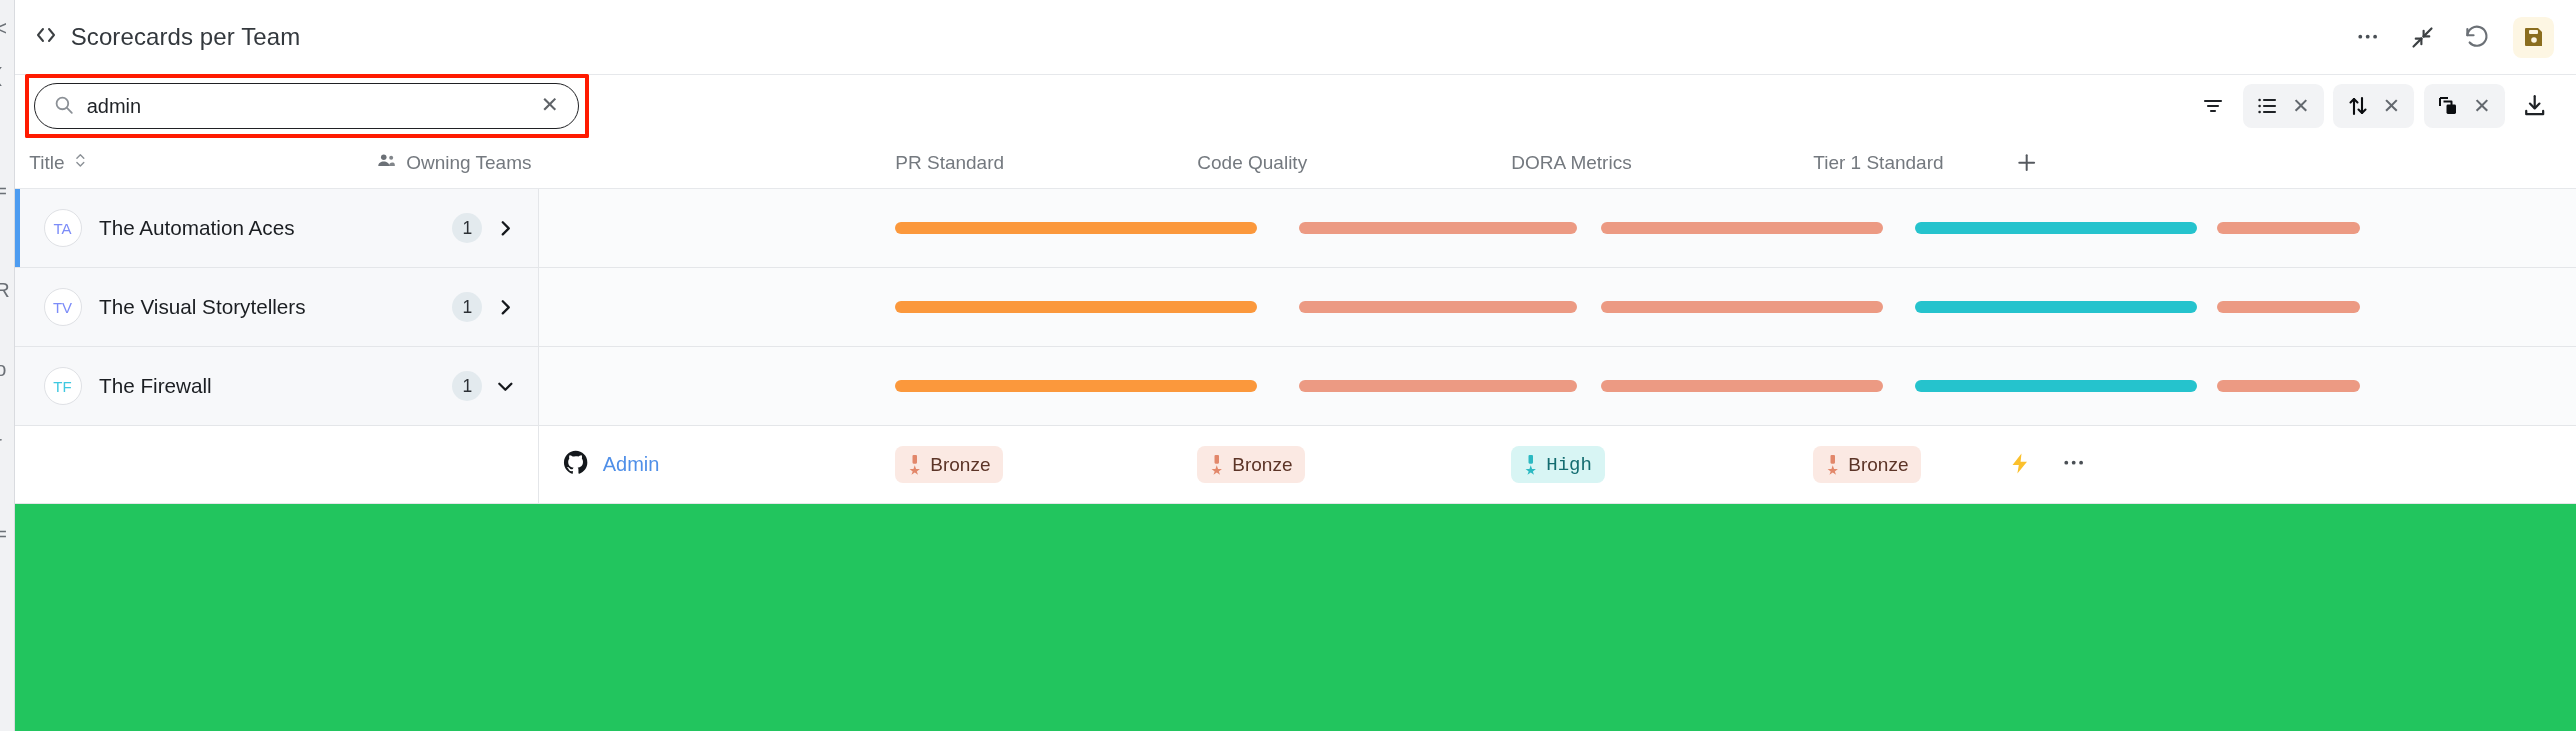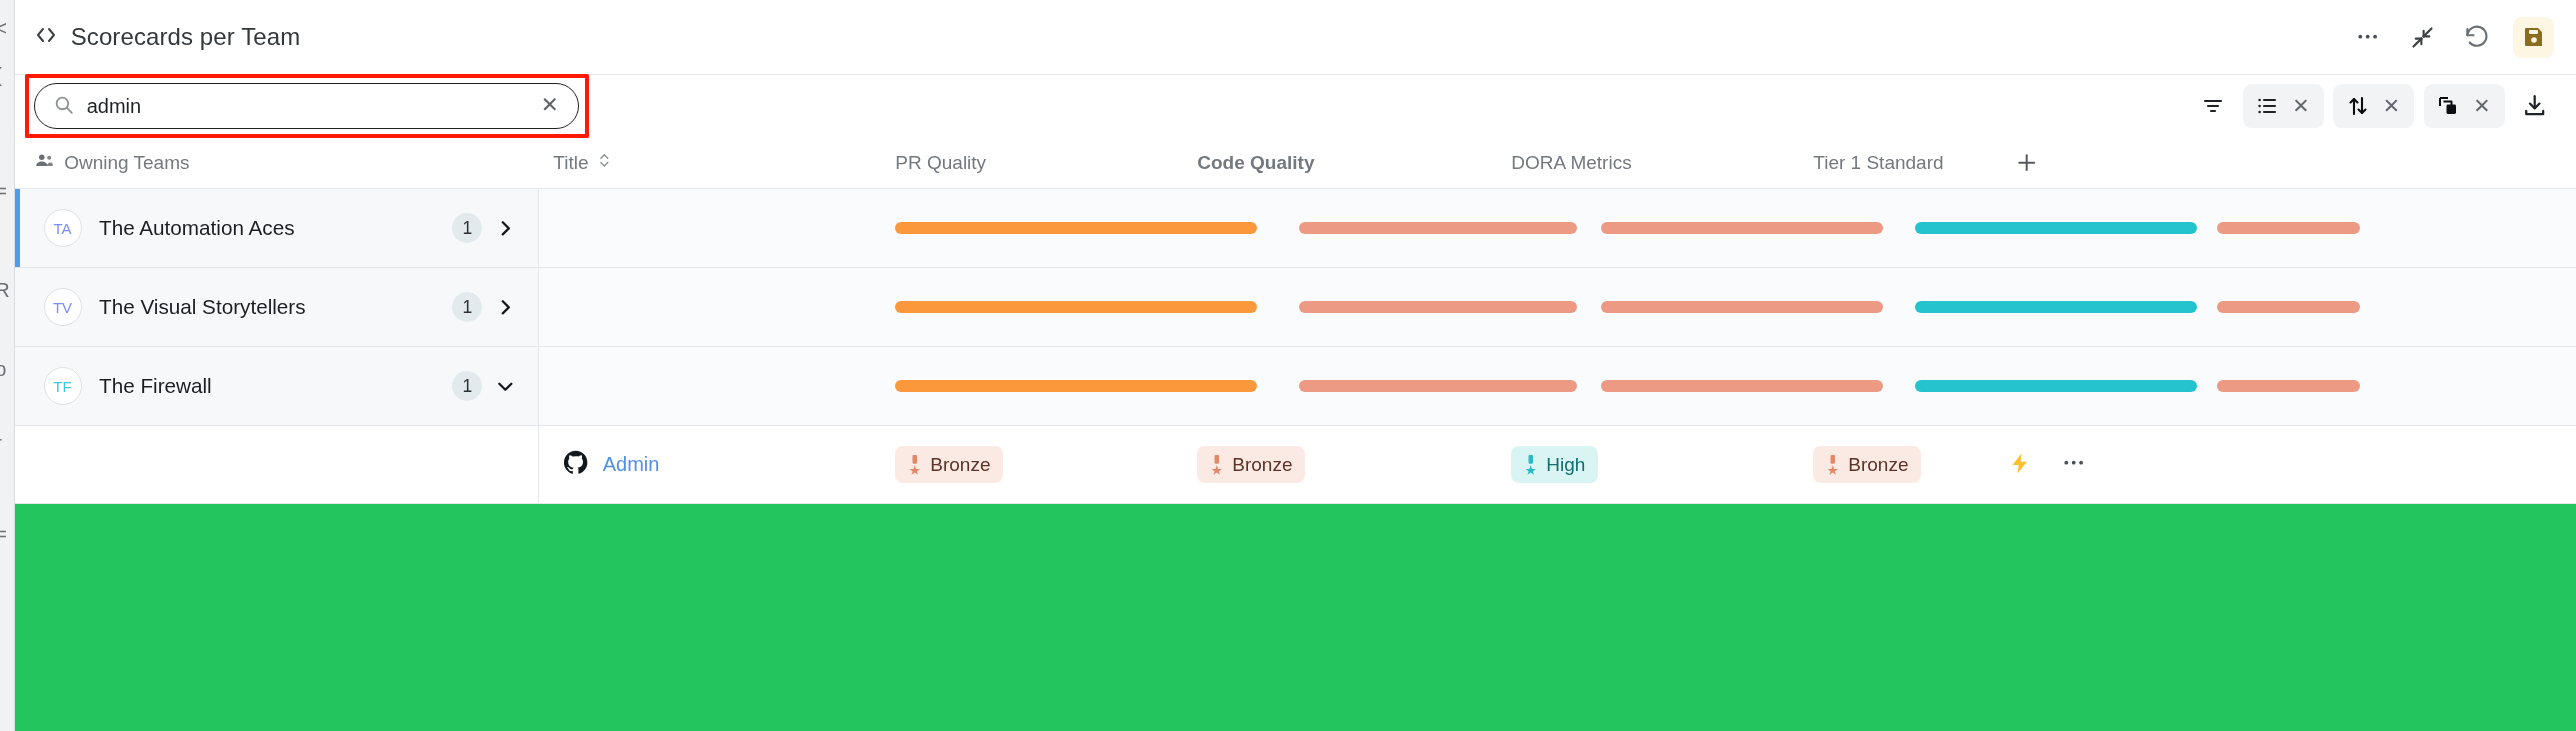--- a/index.html
+++ b/index.html
@@ -176,21 +176,21 @@
     gap: 9.5px;
     padding-left: 14.3px;
     overflow: hidden;
     white-space: nowrap;
     flex: 0 0 auto;
   }
   .th.teams  { width: 524px; padding-left: 19px; }
   .th.title  { width: 342px; }
   .th.prod   { width: 404px; }
   .th.pr     { width: 302px; }
-  .th.cq     { width: 314px; font-weight: bold; }
+  .th.cq     { width: 314px; }
   .th.dora   { width: 302px; }
   .th.tier   { width: 191px; }
   .th-add { flex: 1 1 auto; display: flex; align-items: center; padding-left: 24px; color: #55595f; }
 
   .tbody { flex: 1 1 auto; background: #22c55e; }
 
   
   .grow {
     display: flex;
     height: 79px;
@@ -267,21 +267,21 @@
   .drow .dcell-team {
     width: 524px; flex: 0 0 524px;
     border-right: 0.8px solid #e4e6e9;
     background: #fff;
   }
   .dcell { flex: 0 0 auto; display: flex; align-items: center; padding-left: 14.3px; }
   .dcell.title { width: 342px; gap: 14.3px; padding-left: 24px; }
   .dcell.prod  { width: 404px; }
   .dcell.pr    { width: 302px; }
   .dcell.cq    { width: 314px; }
-  .dcell.dora  { width: 302px; }
+  .dcell.dora  { width: 302px; font-family: Liberation Mono, monospace; }
   .dcell.tier  { width: 191px; }
   .dcell.actions { flex: 1 1 auto; display: flex; align-items: center; gap: 29px; padding-left: 17.5px; }
 
   .link {
     color: #4f8fe8; font-size: 20px; text-decoration: none;
   }
   .pill {
     display: inline-flex;
     align-items: center;
     gap: 7.2px;
@@ -420,44 +420,44 @@
               <polyline points="7.5 10 12 14.5 16.5 10"></polyline>
             <polyline points="4 17 4 20 20 20 20 17"></polyline>
           </svg>
         </div>
       </div>
     </div>
 
     <div class="table">
 
       <div class="thead">
+        <div class="th title">
+          <span>Title</span>
+          <span>
+            <svg width="12.7" height="20.7" viewBox="0 0 12 24" fill="none" stroke="#8b9096" stroke-width="1.6" stroke-linecap="round" stroke-linejoin="round">
+              <polyline points="2 9.5 6 5.5 10 9.5"></polyline>
+                <polyline points="2 14.5 6 18.5 10 14.5"></polyline>
+            </svg>
+          </span>
+        </div>
+
         <div class="th teams">
           <span>
             <svg width="20.7" height="20.7" viewBox="0 0 24 24" fill="#6b7076">
               <circle cx="9" cy="8.5" r="3.2"></circle>
                 <path d="M2.6 18.5c0-3.3 2.9-5.2 6.4-5.2s6.4 1.9 6.4 5.2z"></path>
               <circle cx="17.6" cy="9" r="2.3" opacity=".85"></circle>
                 <path d="M15 18.5c0-2.6 1.6-4 3.9-4 1.6 0 2.9.7 2.9 2.6v1.4z" opacity=".85"></path>
             </svg>
           </span>
           <span>Owning Teams</span>
         </div>
 
-        <div class="th title">
-          <span>Title</span>
-          <span>
-            <svg width="12.7" height="20.7" viewBox="0 0 12 24" fill="none" stroke="#8b9096" stroke-width="1.6" stroke-linecap="round" stroke-linejoin="round">
-              <polyline points="2 9.5 6 5.5 10 9.5"></polyline>
-                <polyline points="2 14.5 6 18.5 10 14.5"></polyline>
-            </svg>
-          </span>
-        </div>
-
         <div class="th pr">
-          <span>PR Quality</span>
+          <span>PR Standard</span>
         </div>
         <div class="th cq">
           <span>Code Quality</span>
         </div>
         <div class="th dora">
           <span>DORA Metrics</span>
         </div>
         <div class="th tier">
           <span>Tier 1 Standard</span>
         </div>

